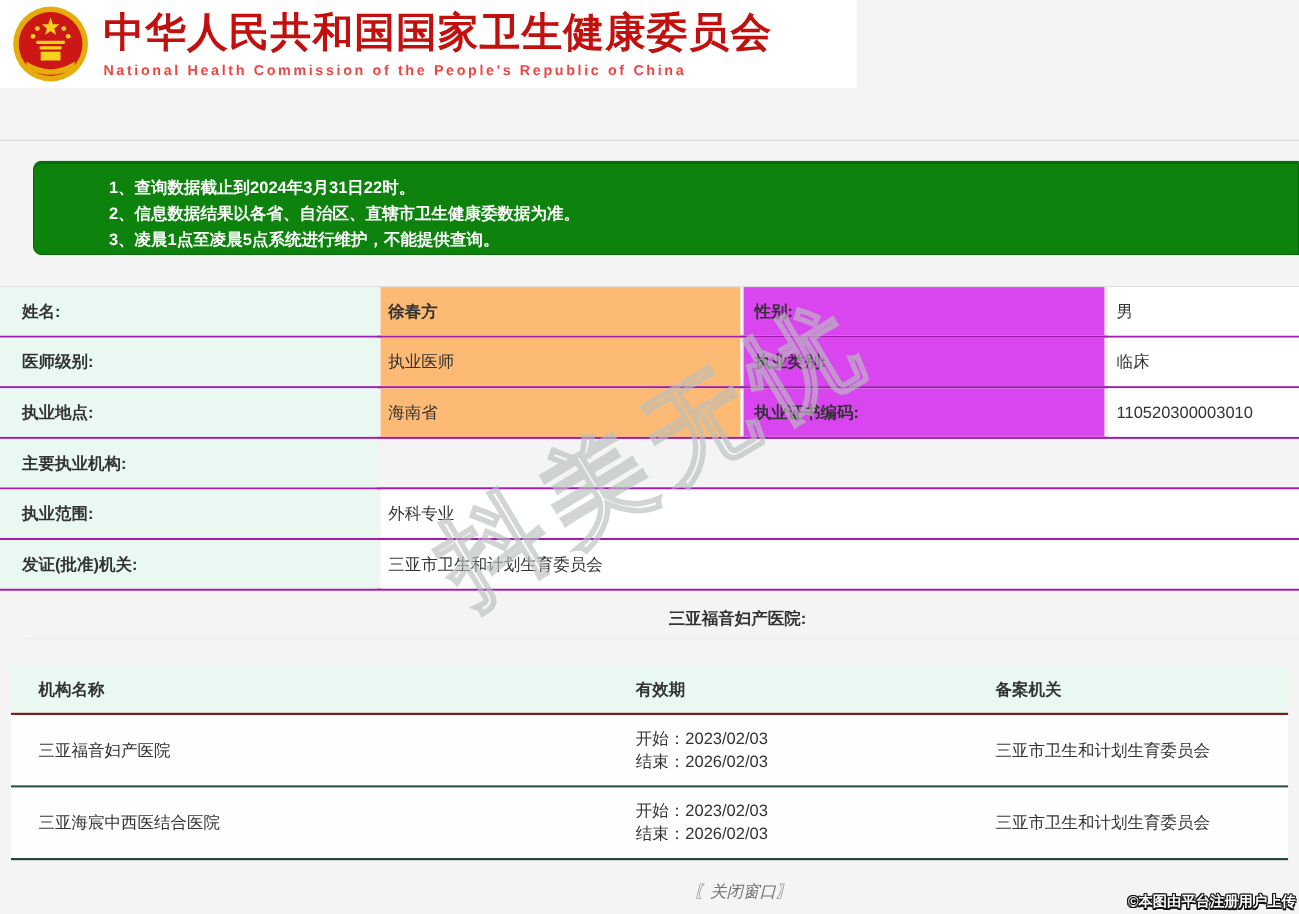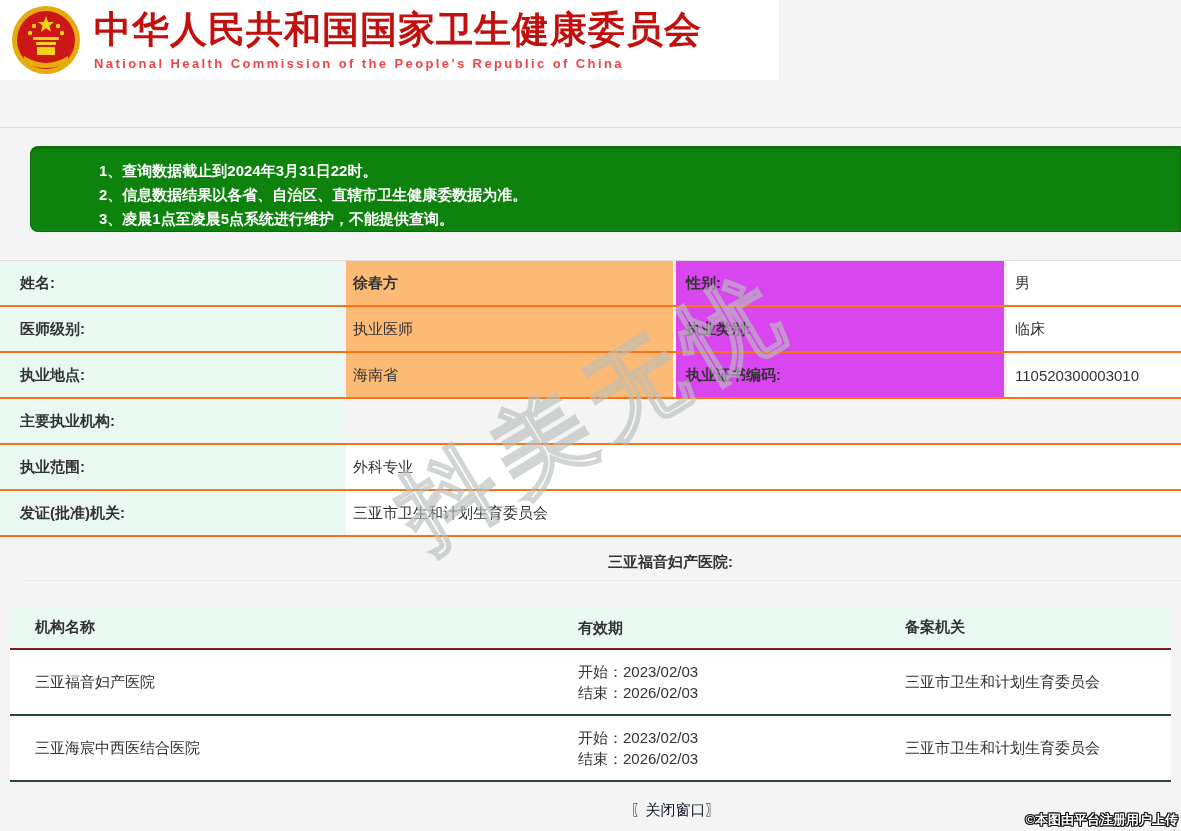--- a/index.html
+++ b/index.html
@@ -45,21 +45,21 @@
     color:#ffffff; font-weight:bold; font-size:15px; line-height:24px;
   }
 
   
   .detail-table {
     position:absolute; left:0; top:260px; width:1181px;
     border-top:1px solid #dddddd;
   }
   .d-row {
     display:flex; height:46px;
-    border-bottom:2px solid #f97316;
+    border-bottom:2px solid #a21caf;
   }
   .cell {
     display:flex; align-items:center;
     font-size:15px; height:44px;
   }
   .lbl  { width:343px; background:#e9f9f2; font-weight:bold; padding-left:20px; margin-right:3px; }
   .val  { width:327px; background:#fdba74; padding-left:7px;  margin-right:3px; }
   .lbl2 { width:328px; background:#d946ef; font-weight:bold; padding-left:10px; margin-right:3px; }
   .val2 { flex:1;      background:#ffffff; padding-left:8px; }
   .valwide { flex:1;   background:#ffffff; padding-left:7px; }
@@ -88,21 +88,21 @@
   }
   .rc1 { width:560px; padding-left:25px; }
   .rc2 { width:330px; padding-left:8px; line-height:21px; }
   .rc3 { flex:1; padding-left:5px; }
 
   
   .footer {
     position:absolute; top:801px; left:0; width:1181px;
     text-align:center; padding-left:170px; font-size:15px;
   }
-  .close-link { color:#0f172a; text-decoration:none; cursor:pointer; }
+  .close-link { color:#737373; text-decoration:none; cursor:pointer;font-style:italic; }
 
   
   .wm-center {
     position:absolute; left:378px; top:348px;
     font-size:95px; font-weight:bold; letter-spacing:14px;
     color:transparent;
     -webkit-text-stroke:2px rgba(185,190,188,0.65);
     transform:rotate(-31deg);
     pointer-events:none; white-space:nowrap; user-select:none;
   }

